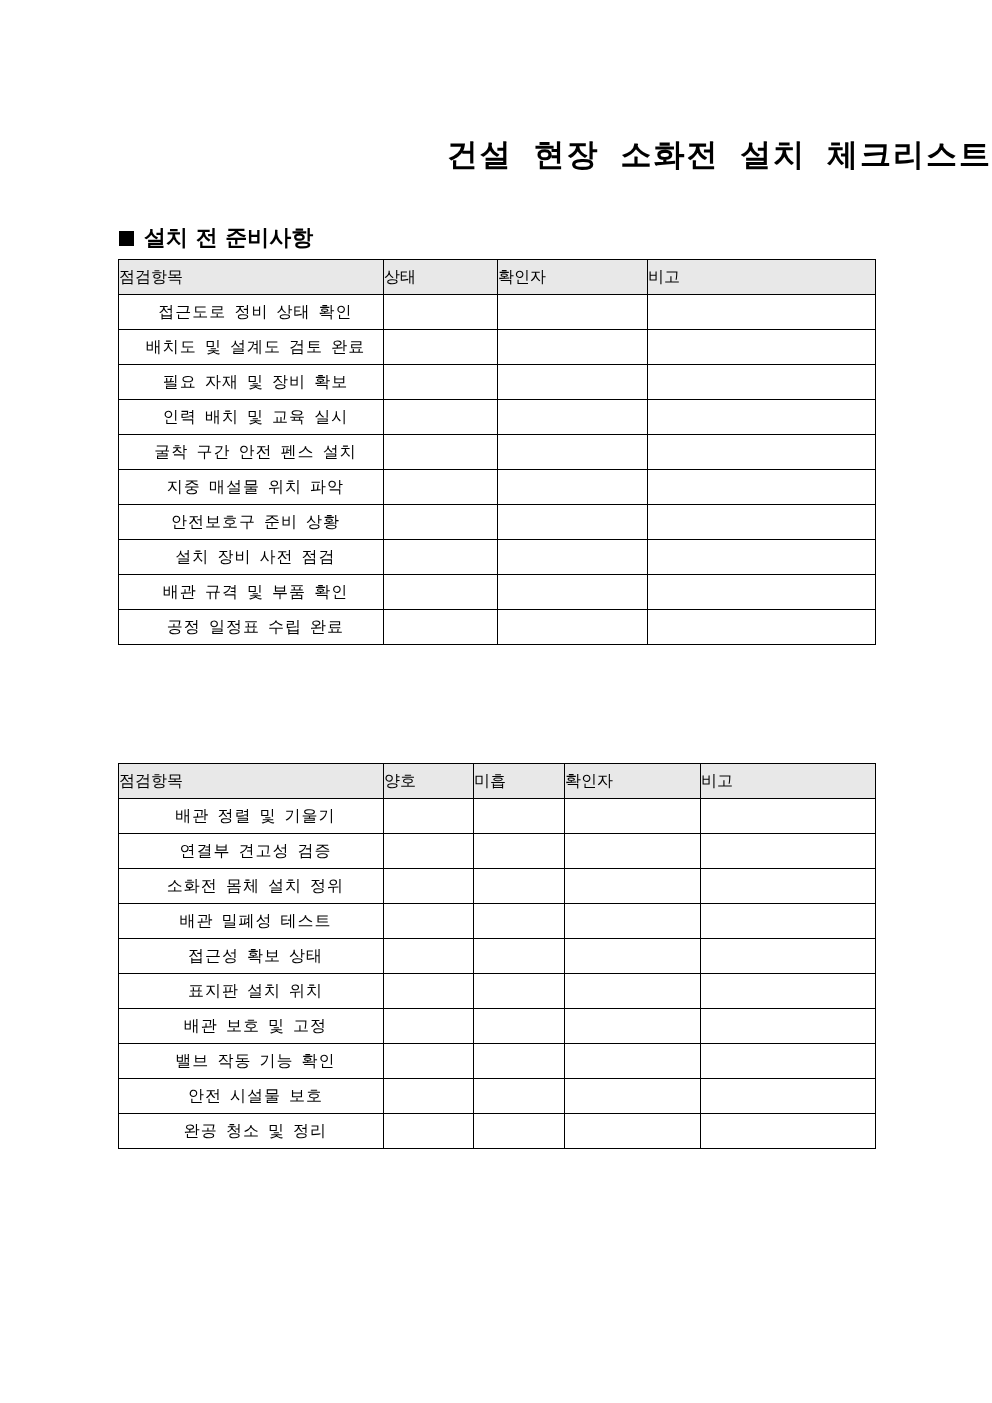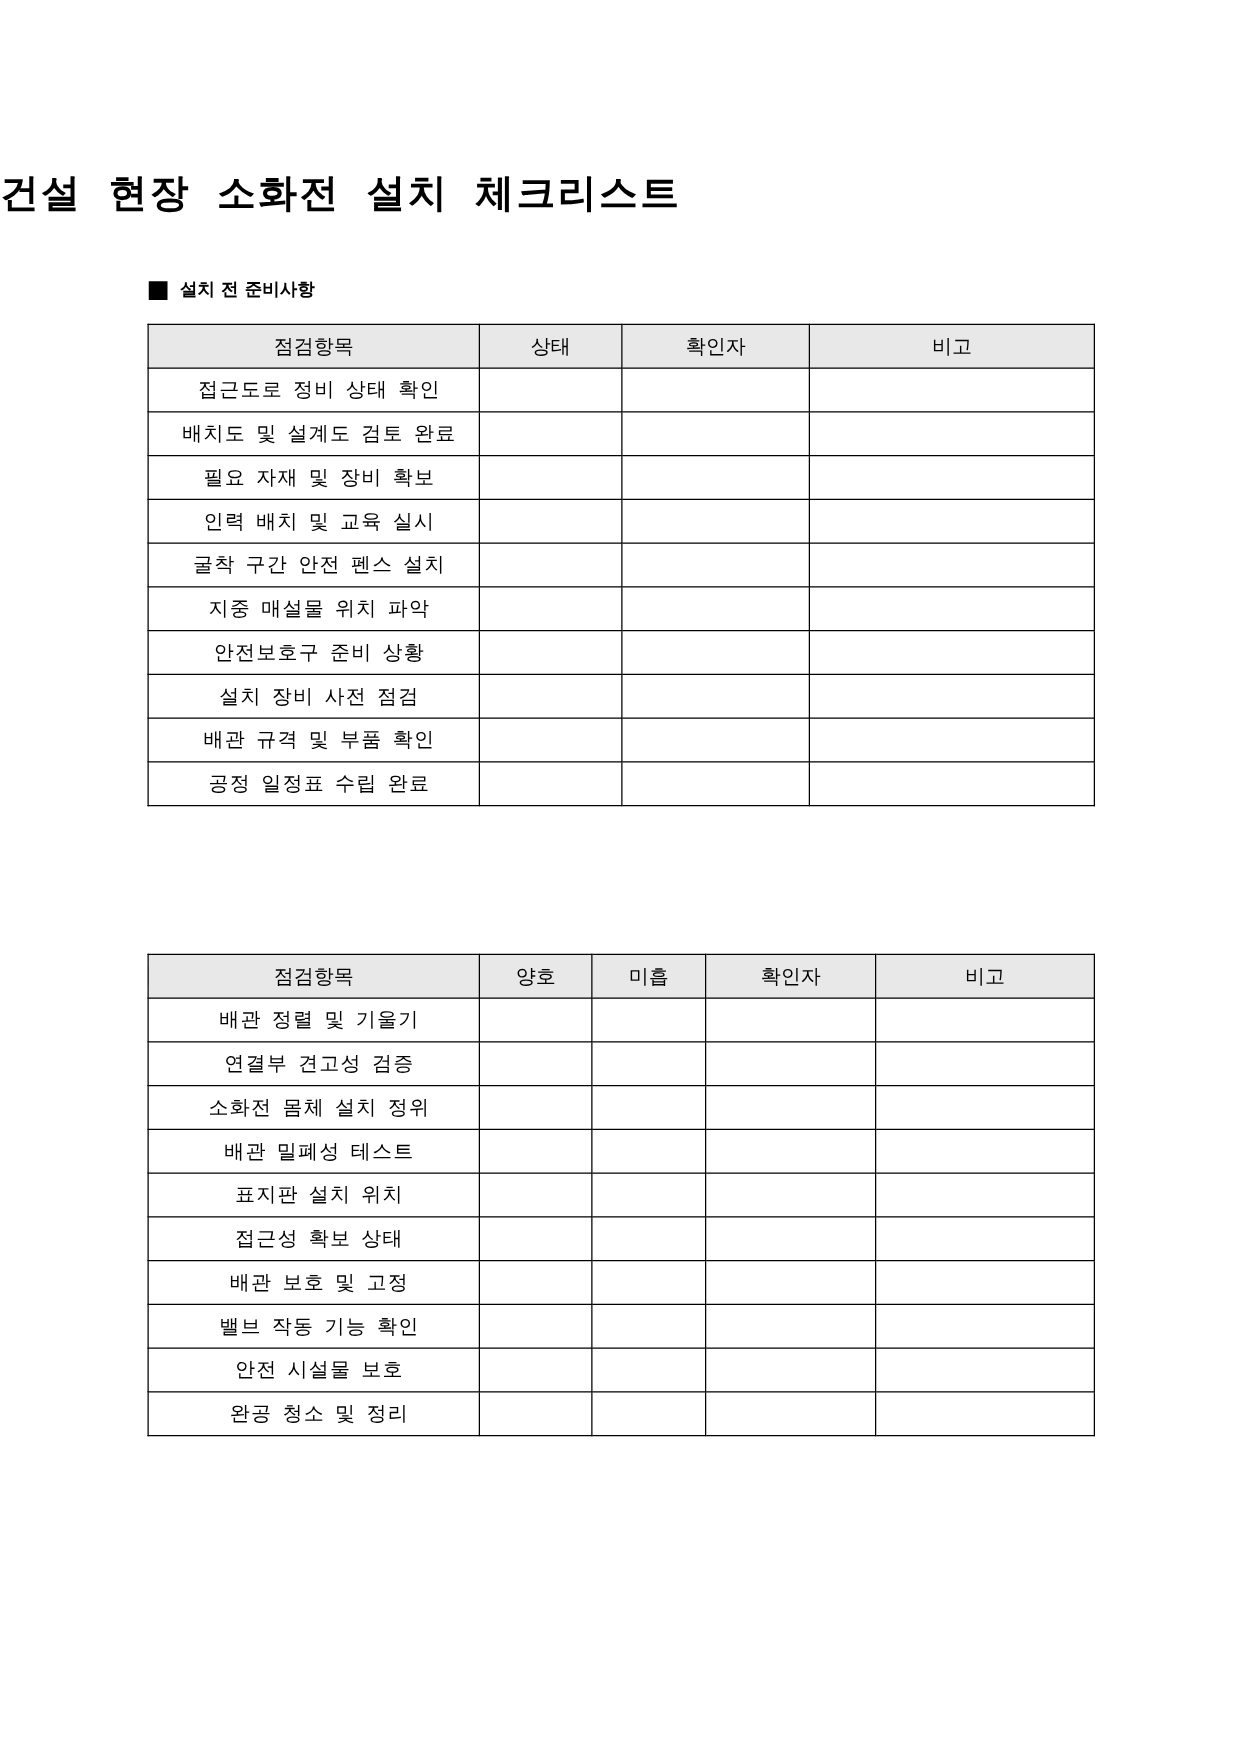--- a/index.html
+++ b/index.html
@@ -1,22 +1,22 @@
 <!DOCTYPE html>
 <html><head>
 <meta charset="utf-8">
 <style>
   html, body { margin: 0; padding: 0; background: #ffffff; }
   body { width: 992px; height: 1403px; position: relative; font-family: "DejaVu Sans", "Liberation Sans", sans-serif; color: #000; overflow: hidden; }
-  .title { position: absolute; top: 134px; left: 0; width: 992px; text-align: left; font-size: 31px; font-weight: bold; letter-spacing: 2px; word-spacing: 8px; }
-  .section-heading { position: absolute; left: 119px; font-size: 14px; font-weight: bold; display: flex; align-items: center; }
+  .title { position: absolute; top: 134px; left: 0; width: 992px; text-align: right; font-size: 31px; font-weight: bold; letter-spacing: 2px; word-spacing: 8px; }
+  .section-heading { position: absolute; left: 119px; font-size: 22px; font-weight: bold; display: flex; align-items: center; }
   .section-heading .bullet { display: inline-block; width: 15px; height: 15px; background: #000; margin-right: 10px; }
   table.checklist { position: absolute; left: 118px; width: 757px; border-collapse: collapse; table-layout: fixed; font-size: 16px; }
   table.checklist th, table.checklist td { border: 1.5px solid #000; height: 34px; padding: 0; }
-  table.checklist th { background: #e8e8e8; font-weight: normal; text-align: center; }
+  table.checklist th { background: #e8e8e8; font-weight: normal; text-align: left; }
   table.checklist td.item { padding-left: 9px; text-align: center; letter-spacing: 1px; word-spacing: 2px; }
   #t1 { top: 259px; }
   #t2 { top: 763px; }
   #s1 { top: 223px; }
   #s2 { top: 727px; margin-top: 44px; }
 </style>
 </head>
 <body>
 
 <div class="title">건설 현장 소화전 설치 체크리스트</div>
@@ -150,28 +150,28 @@
         <td></td>
       </tr>
       <tr>
         <td class="item">배관 밀폐성 테스트</td>
         <td></td>
         <td></td>
         <td></td>
         <td></td>
       </tr>
       <tr>
+        <td class="item">접근성 확보 상태</td>
+        <td></td>
+        <td></td>
+        <td></td>
+        <td></td>
+      </tr>
+      <tr>
         <td class="item">표지판 설치 위치</td>
-        <td></td>
-        <td></td>
-        <td></td>
-        <td></td>
-      </tr>
-      <tr>
-        <td class="item">접근성 확보 상태</td>
         <td></td>
         <td></td>
         <td></td>
         <td></td>
       </tr>
       <tr>
         <td class="item">배관 보호 및 고정</td>
         <td></td>
         <td></td>
         <td></td>

